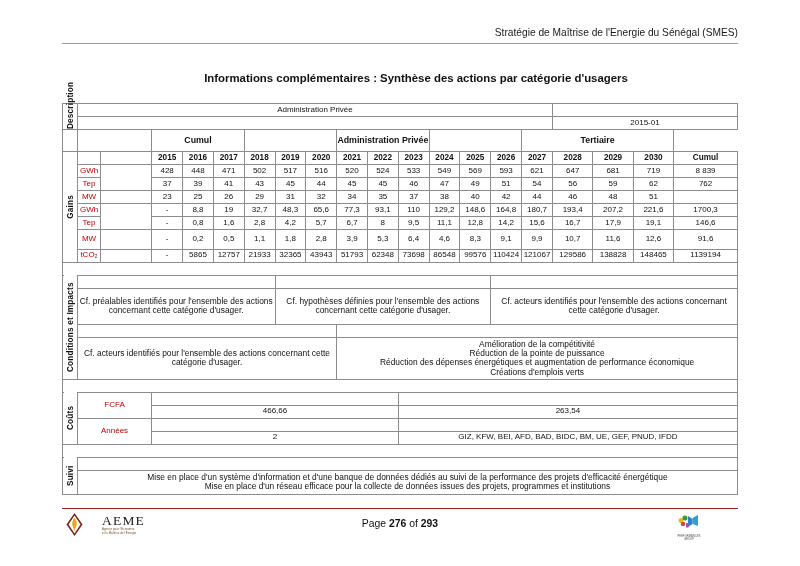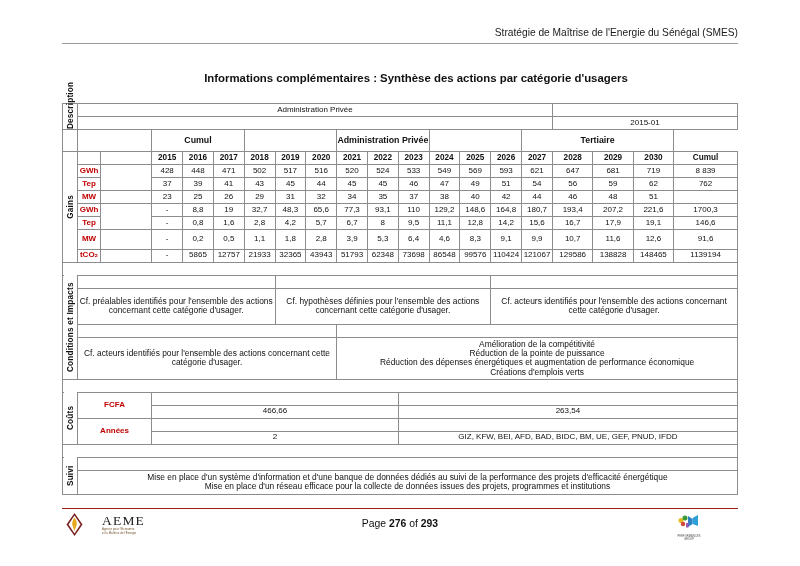--- a/index.html
+++ b/index.html
@@ -47,21 +47,21 @@
   #grid td {
     border: 1px solid #8c8c8c;
     padding: 0;
     text-align: center;
     vertical-align: middle;
     background: #fff;
     height: 13px;
     line-height: 1.12;
   }
   .red       { background: #C00000; color: #fff; font-weight: bold; }
-  .redtxt    { color: #C00000; font-weight: bold; background:#fff; }
+  .redtxt    { color: #C00000; font-weight: normal; background:#fff; }
   .yrhead    { background: #F2DCDB; font-weight: bold; font-size: 8.2px; margin-left: 8px; }
   .plain     { background: #fff; color: #111; }
   .bold      { font-weight: bold; }
   .vert {
     background: #fff; color: #111; font-size: 8.2px; font-weight: bold;
     writing-mode: vertical-rl; transform: rotate(180deg);
     white-space: nowrap; letter-spacing: .2px;
   }
   .ltxt {
     text-align: left; padding: 2px 3px 2px 4px; font-size: 8.4px;

